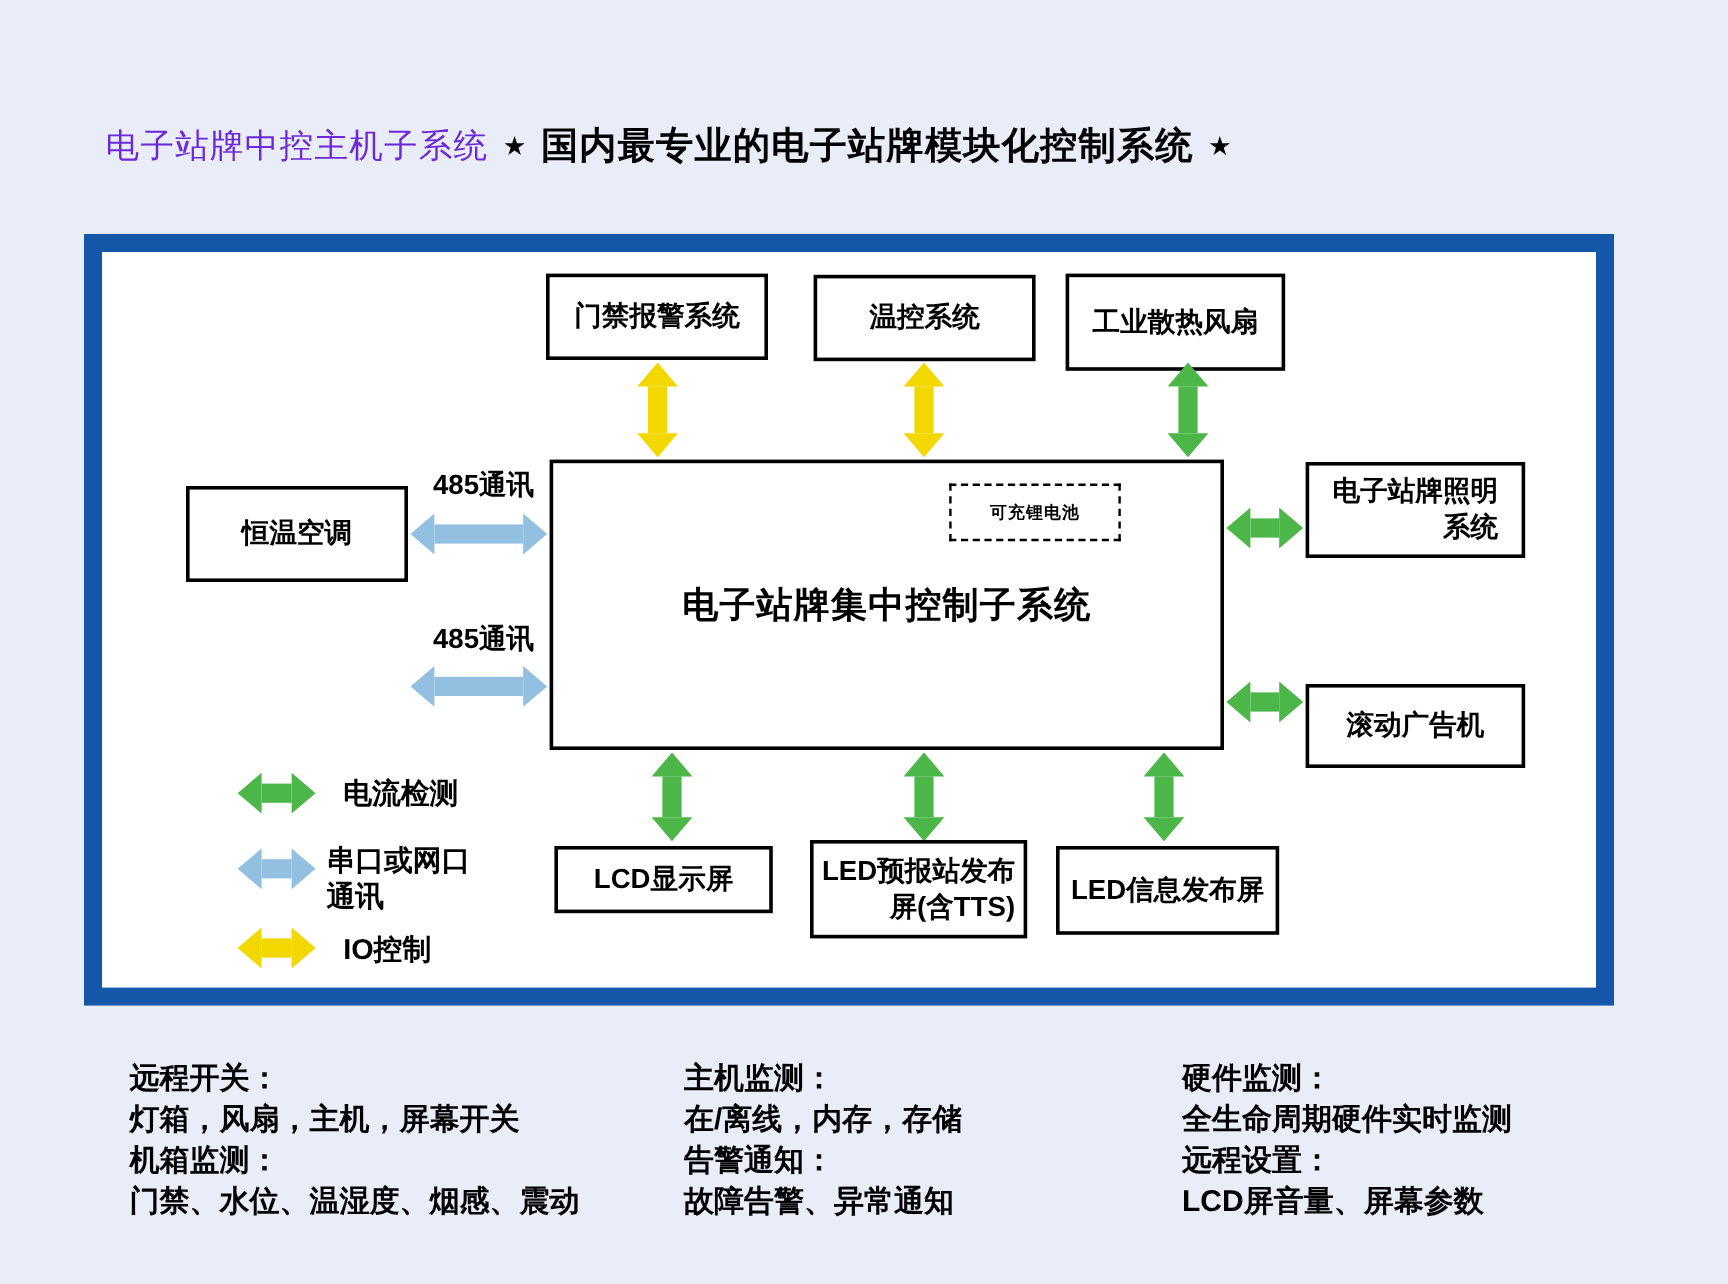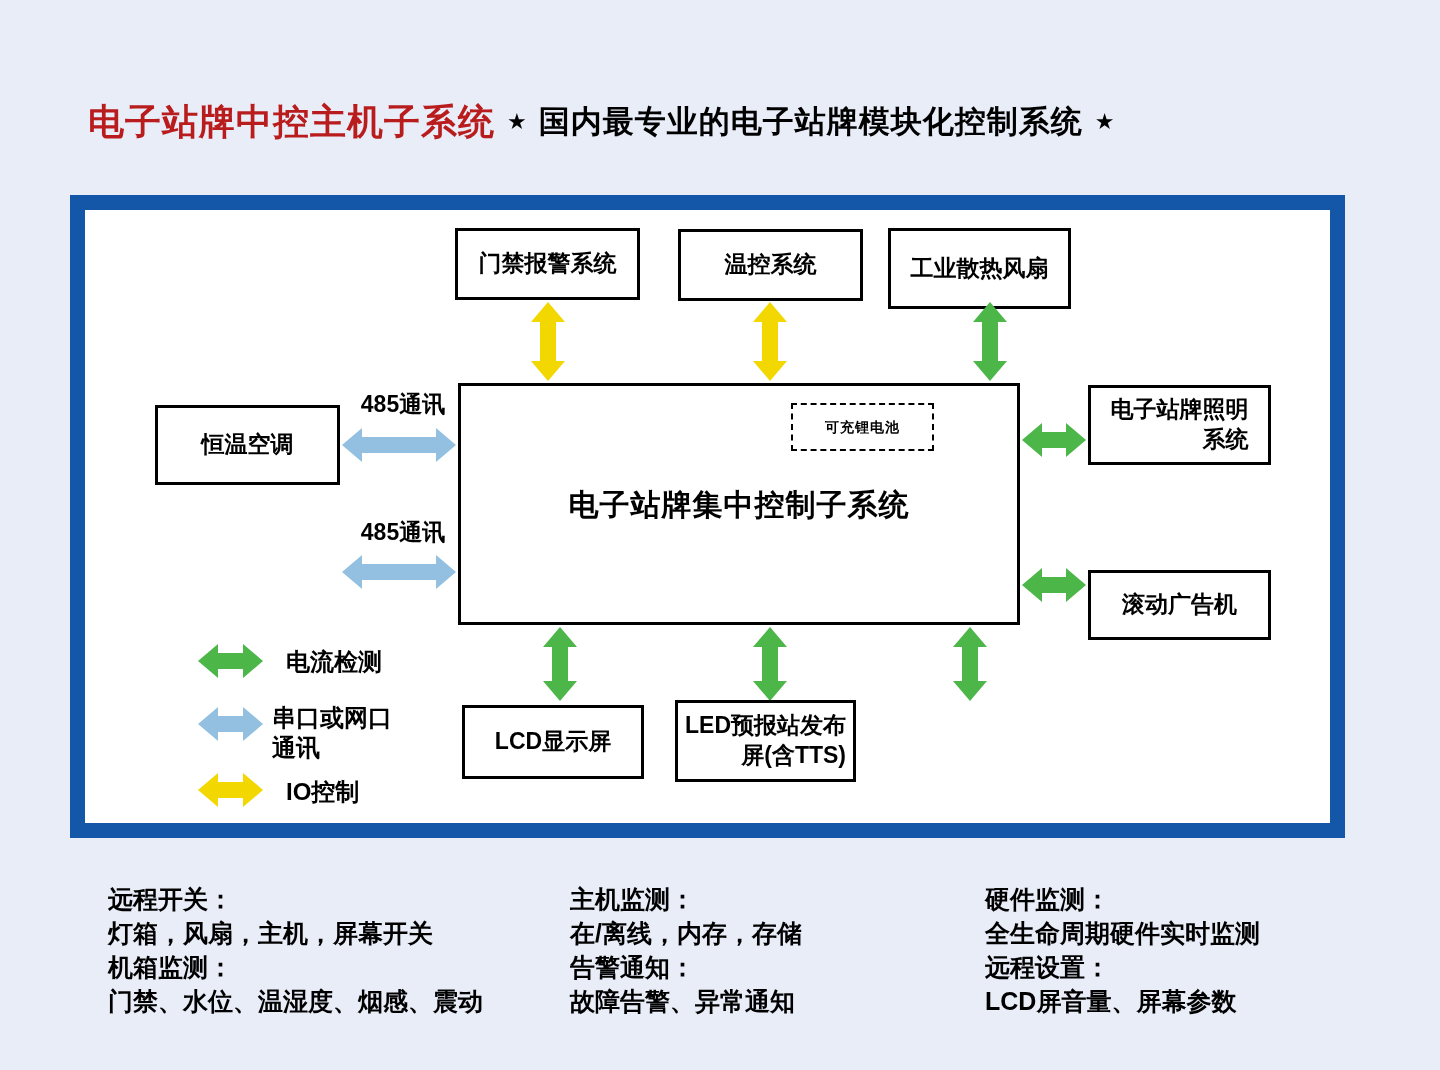--- a/index.html
+++ b/index.html
@@ -4,21 +4,21 @@
 <style>
   html,body { margin:0; padding:0; background:#e9edf8; }
   .page {
     position:relative; width:1440px; height:1070px;
     background:#e9edf8; overflow:hidden;
     font-family:"Liberation Sans","DejaVu Sans",sans-serif; color:#000;
   }
 
   
   .header { position:absolute; left:88px; top:96px; height:52px; display:flex; align-items:center; }
-  .title { color:#b91c1c; font-size:36px; font-weight:700; letter-spacing:1px; }
+  .title { color:#6d28d9; font-size:28px; font-weight:400; letter-spacing:1px; }
   .star { font-size:22px; font-weight:700; margin:0 12px; color:#000; }
   .subtitle { font-size:31px; font-weight:700; letter-spacing:1px; }
 
   
   .frame {
     position:absolute; left:70px; top:195px; width:1275px; height:643px;
     border:15px solid #1456a8; background:#ffffff; box-sizing:border-box;
   }
 
   
@@ -110,23 +110,24 @@
 系统</div>
   <div class="node" style="left:1088px;top:570px;width:183px;height:70px">滚动广告机</div>
 
   <div class="harrow green" style="left:1042px;top:432px;width:24px"></div>
   <div class="harrow green" style="left:1042px;top:577px;width:24px"></div>
 
   <div class="varrow green" style="left:552px;top:647px;height:34px"></div>
   <div class="varrow green" style="left:762px;top:647px;height:34px"></div>
   <div class="varrow green" style="left:962px;top:647px;height:34px"></div>
 
-  <div class="node" style="left:462px;top:705px;width:182px;height:74px">LCD显示屏</div>
+  <div class="node" style="left:462px;top:705px;width:182px;height:56px">LCD显示屏</div>
   <div class="node" style="left:675px;top:700px;width:181px;height:82px">LED预报站发布
 屏(含TTS)</div>
+  <div class="node" style="left:880px;top:705px;width:186px;height:74px">LED信息发布屏</div>
 
   <div class="harrow green" style="left:218px;top:653px;width:25px"></div>
   <div class="legend-label" style="left:286px;top:647px">电流检测</div>
 
   <div class="harrow blue" style="left:218px;top:716px;width:25px"></div>
   <div class="legend-label" style="left:272px;top:703px;width:132px;text-align:left">串口或网口
 通讯</div>
 
   <div class="harrow yellow" style="left:218px;top:782px;width:25px"></div>
   <div class="legend-label" style="left:286px;top:777px">IO控制</div>

